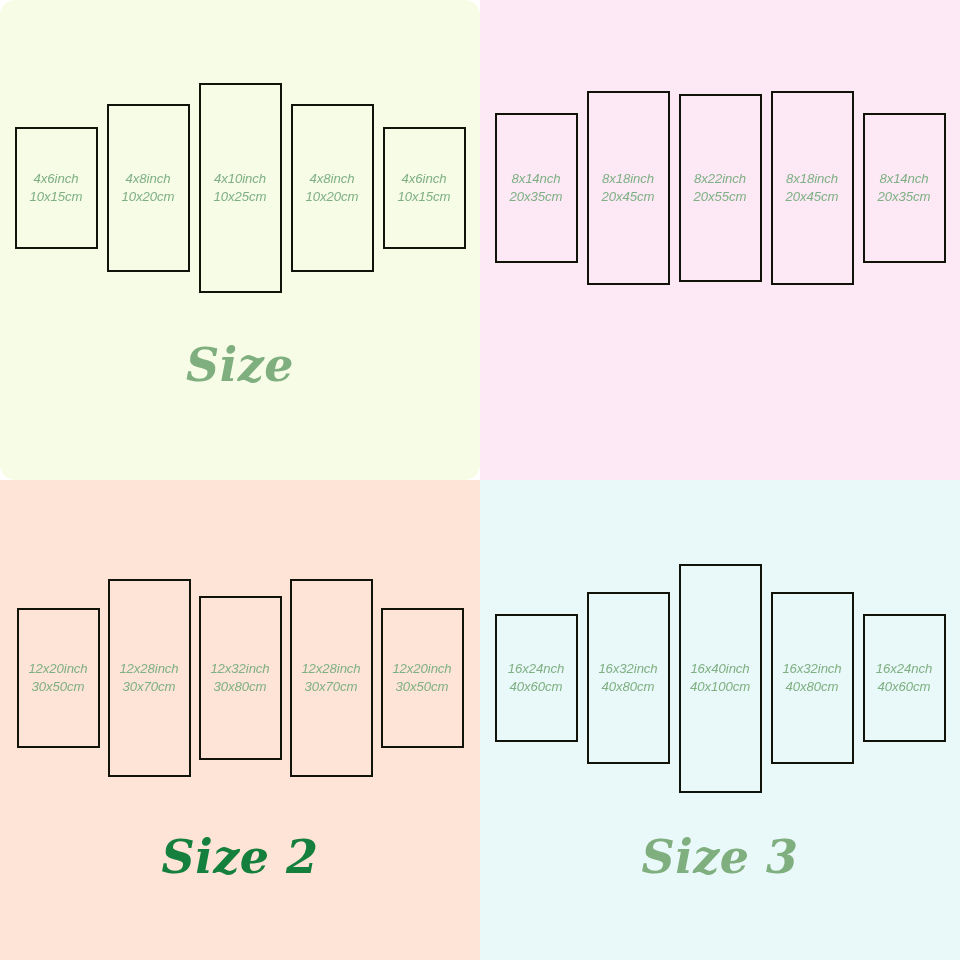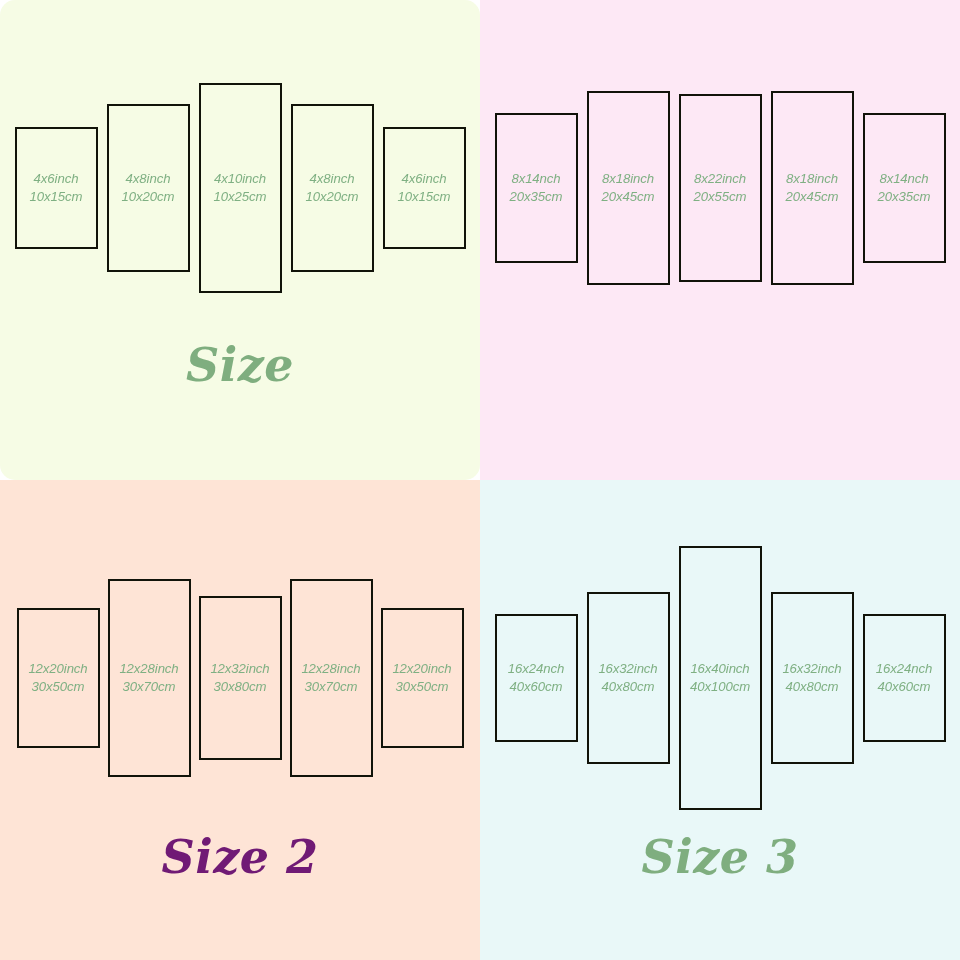--- a/index.html
+++ b/index.html
@@ -198,37 +198,37 @@
             <span class="ln">30x70cm</span>
           </div>
         </div>
         <div class="frame f5" style="width: 83px; height: 140px; border-color: rgb(17, 19, 9);">
           <div class="label" style="color: rgb(127, 176, 131);">
             <span class="ln">12x20inch</span>
             <span class="ln">30x50cm</span>
           </div>
         </div>
       </div>
-      <div class="caption" style="color: #701a75;">Size 2</div>
+      <div class="caption" style="color: #15803d;">Size 2</div>
     </div>
     <div class="panel q4" style="background: rgb(233, 248, 248);">
       <div class="frames">
         <div class="frame f1" style="width: 83px; height: 128px; border-color: rgb(17, 19, 9);">
           <div class="label" style="color: rgb(127, 176, 131);">
             <span class="ln">16x24nch</span>
             <span class="ln">40x60cm</span>
           </div>
         </div>
         <div class="frame f2" style="width: 83px; height: 172px; border-color: rgb(17, 19, 9);">
           <div class="label" style="color: rgb(127, 176, 131);">
             <span class="ln">16x32inch</span>
             <span class="ln">40x80cm</span>
           </div>
         </div>
-        <div class="frame f3" style="width: 83px; height: 264px; border-color: rgb(17, 19, 9);">
+        <div class="frame f3" style="width: 83px; height: 229px; border-color: rgb(17, 19, 9);">
           <div class="label" style="color: rgb(127, 176, 131);">
             <span class="ln">16x40inch</span>
             <span class="ln">40x100cm</span>
           </div>
         </div>
         <div class="frame f4" style="width: 83px; height: 172px; border-color: rgb(17, 19, 9);">
           <div class="label" style="color: rgb(127, 176, 131);">
             <span class="ln">16x32inch</span>
             <span class="ln">40x80cm</span>
           </div>

